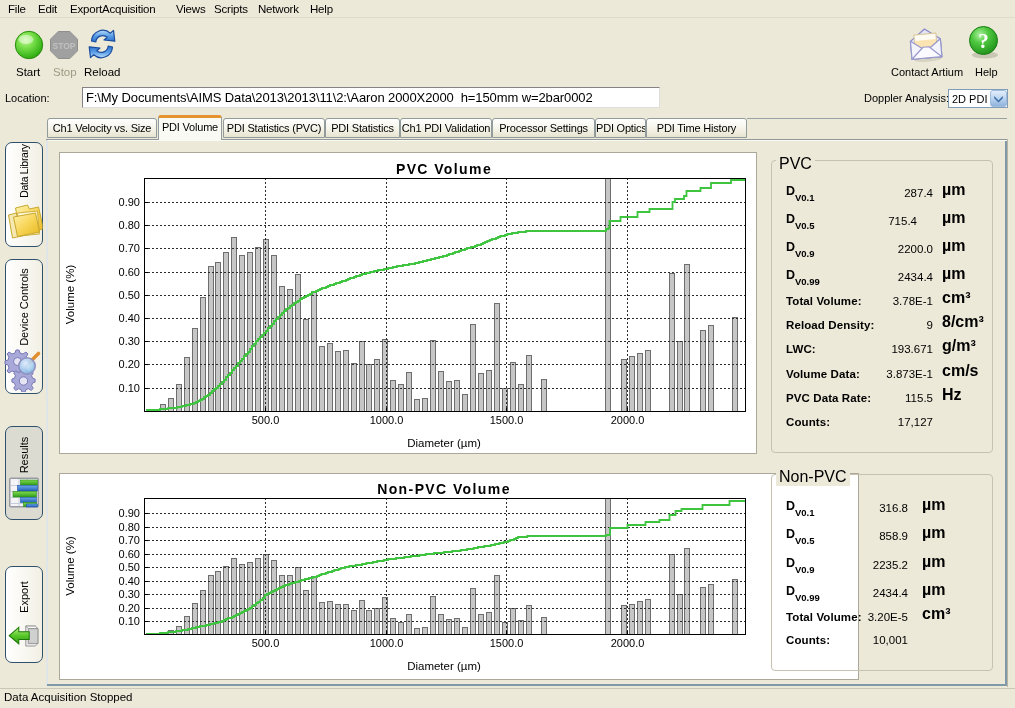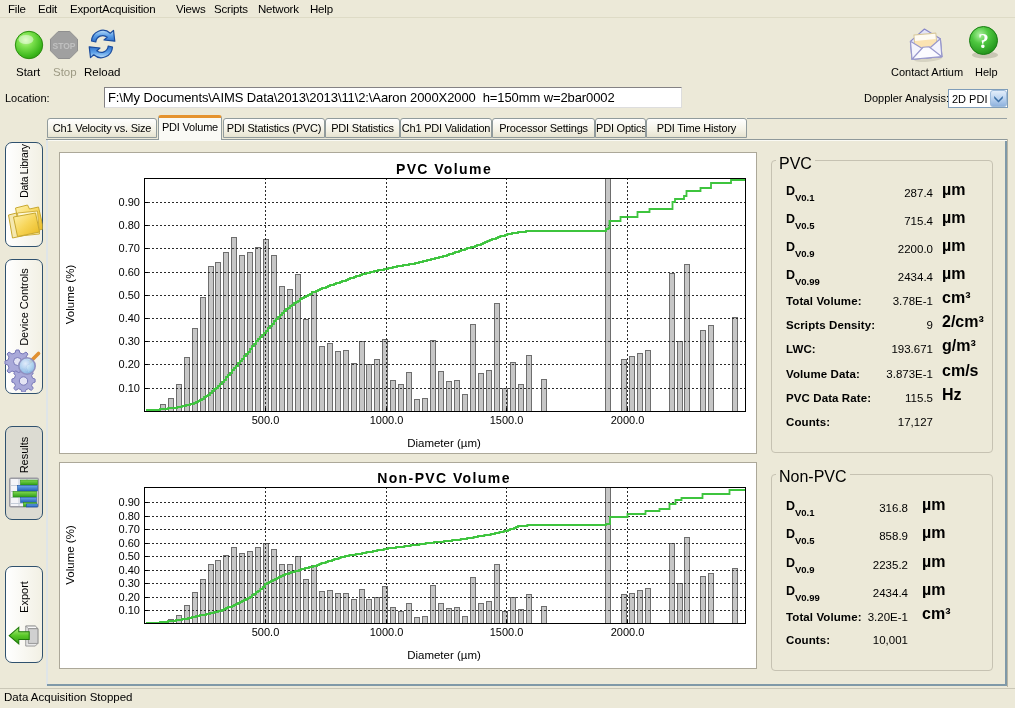--- a/index.html
+++ b/index.html
@@ -2,21 +2,21 @@
 <html><head><meta charset="utf-8"><title>AIMS</title>
 <style>
 * { margin:0; padding:0; box-sizing:border-box; }
 html,body { width:1015px; height:708px; overflow:hidden; }
 body { position:relative; background:#ece9d8; font-family:"Liberation Sans", sans-serif; }
 .mi { position:absolute; top:3px; font-size:11.5px; letter-spacing:-0.2px; color:#000; }
 .menubar { position:absolute; left:0; top:0; width:1015px; height:18px; border-bottom:1px solid #dedbc6; }
 .tlb { position:absolute; font-size:11.5px; color:#000; }
 .tlbg { position:absolute; font-size:11.5px; color:#9d9a84; }
 .loclab { position:absolute; left:5px; top:92px; font-size:11px; }
-.locbox { position:absolute; left:82px; top:87px; width:578px; height:21px; background:#fff; border:1px solid #848284; border-right-color:#ddd; border-bottom-color:#ddd; font-size:13px; line-height:19px; padding-left:3px; white-space:nowrap; letter-spacing:-0.1px; overflow:hidden;margin-left:22px; }
+.locbox { position:absolute; left:82px; top:87px; width:578px; height:21px; background:#fff; border:1px solid #848284; border-right-color:#ddd; border-bottom-color:#ddd; font-size:13px; line-height:19px; padding-left:3px; white-space:nowrap; letter-spacing:-0.1px; overflow:hidden; }
 .doplab { position:absolute; left:864px; top:92px; font-size:11px; }
 .combo { position:absolute; left:948px; top:89px; width:60px; height:19px; background:#fff; border:1px solid #7f9db9; }
 .combo .ctext { position:absolute; left:3px; top:2.5px; font-size:11px; }
 .combo .cbtn { position:absolute; right:0px; top:0px; width:17px; height:17px; }
 .fline { position:absolute; }
 .tab { position:absolute; top:118px; height:20px; background:linear-gradient(#ffffff,#f4f2e6 60%,#e6e3d0); border:1px solid #919b9c; border-radius:3px 3px 0 0; font-size:11px; letter-spacing:-0.2px; text-align:center; line-height:18px; color:#000; white-space:nowrap; overflow:hidden; z-index:2; }
 .tab.sel { top:115px; height:25px; background:#fafaf5; border-top:3px solid #e5932e; border-bottom:none; z-index:5; line-height:18px; }
 .chartpanel { position:absolute; background:#fff; border:1px solid #aca899; z-index:3; }
 .gbox { position:absolute; left:771px; width:222px; border:1px solid #c6c2b2; border-radius:4px; z-index:3; }
 .glegend { position:absolute; font-size:16px; background:#ece9d8; padding:0 3px; z-index:4; }
@@ -245,21 +245,21 @@
       <line x1="327.5" y1="259" x2="327.5" y2="256" stroke="#000" stroke-width="1"></line>
       <text x="327.5" y="272" text-anchor="middle" font-family="Liberation Sans, sans-serif" font-size="11" fill="#000">1000.0</text>
       <line x1="447.5" y1="259" x2="447.5" y2="256" stroke="#000" stroke-width="1"></line>
       <text x="447.5" y="272" text-anchor="middle" font-family="Liberation Sans, sans-serif" font-size="11" fill="#000">1500.0</text>
       <line x1="568.5" y1="259" x2="568.5" y2="256" stroke="#000" stroke-width="1"></line>
       <text x="568.5" y="272" text-anchor="middle" font-family="Liberation Sans, sans-serif" font-size="11" fill="#000">2000.0</text>
       <text x="385" y="295" text-anchor="middle" font-family="Liberation Sans, sans-serif" font-size="11.5" fill="#000">Diameter (µm)</text>
       <text x="15" y="142.5" text-anchor="middle" font-family="Liberation Sans, sans-serif" font-size="11.5" fill="#000" transform="rotate(-90 15 142.5)">Volume (%)</text>
     </svg>
   </div>
-<div class="chartpanel" style="left:59px;top:462px;width:698px;height:207px">
+<div class="chartpanel" style="left:59px;top:473px;width:800px;height:207px">
     <svg width="698" height="207" viewBox="0 0 698 207" style="position:absolute;left:-1px;top:-1px">
       <text x="385" y="21" text-anchor="middle" font-family="Liberation Sans, sans-serif" font-size="14" letter-spacing="1.4" font-weight="bold" fill="#000">Non-PVC Volume</text>
       <rect x="85" y="25" width="602" height="137" fill="#ffffff" stroke="none"></rect>
       <clipPath id="clip466">
         <rect x="86" y="26" width="600" height="135"></rect>
       </clipPath>
       <g clip-path="url(#clip466)">
         <rect x="101.5" y="160.5" width="5" height="1" fill="#c6c6c6" stroke="#6e6e6e" stroke-width="1"></rect>
         <rect x="109.5" y="157.5" width="5" height="4" fill="#c6c6c6" stroke="#6e6e6e" stroke-width="1"></rect>
         <rect x="117.5" y="153.5" width="5" height="8" fill="#c6c6c6" stroke="#6e6e6e" stroke-width="1"></rect>
@@ -371,44 +371,44 @@
 <div class="gbox" style="top:160px;height:293px">
     <div class="rowabs" style="top:35.5px">
       <span class="dD" style="left:14px">D</span>
       <span class="dsub" style="left:23px">V0.1</span>
       <span class="val" style="right:61px">287.4</span>
       <span class="unit" style="left:170px">µm</span>
     </div>
     <div class="rowabs" style="top:63.5px">
       <span class="dD" style="left:14px">D</span>
       <span class="dsub" style="left:23px">V0.5</span>
-      <span class="val" style="right:61px">715.4</span>
+      <span class="val" style="right:77px">715.4</span>
       <span class="unit" style="left:170px">µm</span>
     </div>
     <div class="rowabs" style="top:91.5px">
       <span class="dD" style="left:14px">D</span>
       <span class="dsub" style="left:23px">V0.9</span>
       <span class="val" style="right:61px">2200.0</span>
       <span class="unit" style="left:170px">µm</span>
     </div>
     <div class="rowabs" style="top:119.5px">
       <span class="dD" style="left:14px">D</span>
       <span class="dsub" style="left:23px">V0.99</span>
       <span class="val" style="right:61px">2434.4</span>
       <span class="unit" style="left:170px">µm</span>
     </div>
     <div class="rowabs" style="top:143.5px">
       <span class="tlab" style="left:14px">Total Volume:</span>
       <span class="val" style="right:61px">3.78E-1</span>
       <span class="unit" style="left:170px">cm³</span>
     </div>
     <div class="rowabs" style="top:168px">
-      <span class="tlab" style="left:14px">Scripts Density:</span>
+      <span class="tlab" style="left:14px">Reload Density:</span>
       <span class="val" style="right:61px">9</span>
-      <span class="unit" style="left:170px">2/cm³</span>
+      <span class="unit" style="left:170px">8/cm³</span>
     </div>
     <div class="rowabs" style="top:192px">
       <span class="tlab" style="left:14px">LWC:</span>
       <span class="val" style="right:61px">193.671</span>
       <span class="unit" style="left:170px">g/m³</span>
     </div>
     <div class="rowabs" style="top:216.5px">
       <span class="tlab" style="left:14px">Volume Data:</span>
       <span class="val" style="right:61px">3.873E-1</span>
       <span class="unit" style="left:170px">cm/s</span>
@@ -444,21 +444,21 @@
       <span class="unit" style="left:150px">µm</span>
     </div>
     <div class="rowabs" style="top:122px">
       <span class="dD" style="left:14px">D</span>
       <span class="dsub" style="left:23px">V0.99</span>
       <span class="val" style="right:86px">2434.4</span>
       <span class="unit" style="left:150px">µm</span>
     </div>
     <div class="rowabs" style="top:146px">
       <span class="tlab" style="left:14px">Total Volume:</span>
-      <span class="val" style="right:86px">3.20E-1</span>
+      <span class="val" style="right:86px">3.20E-5</span>
       <span class="unit" style="left:150px">cm³</span>
     </div>
     <div class="rowabs" style="top:168.5px">
       <span class="tlab" style="left:14px">Counts:</span>
       <span class="val" style="right:86px">10,001</span>
     </div>
   </div>
 <span class="glegend" style="left:776px;top:468px">Non-PVC</span>
 <div class="sbtn" style="top:142px;height:105px">
     <div class="sbtxt" style="top:28px;font-size:10.5px;letter-spacing:-0.3px;">Data Library</div>

